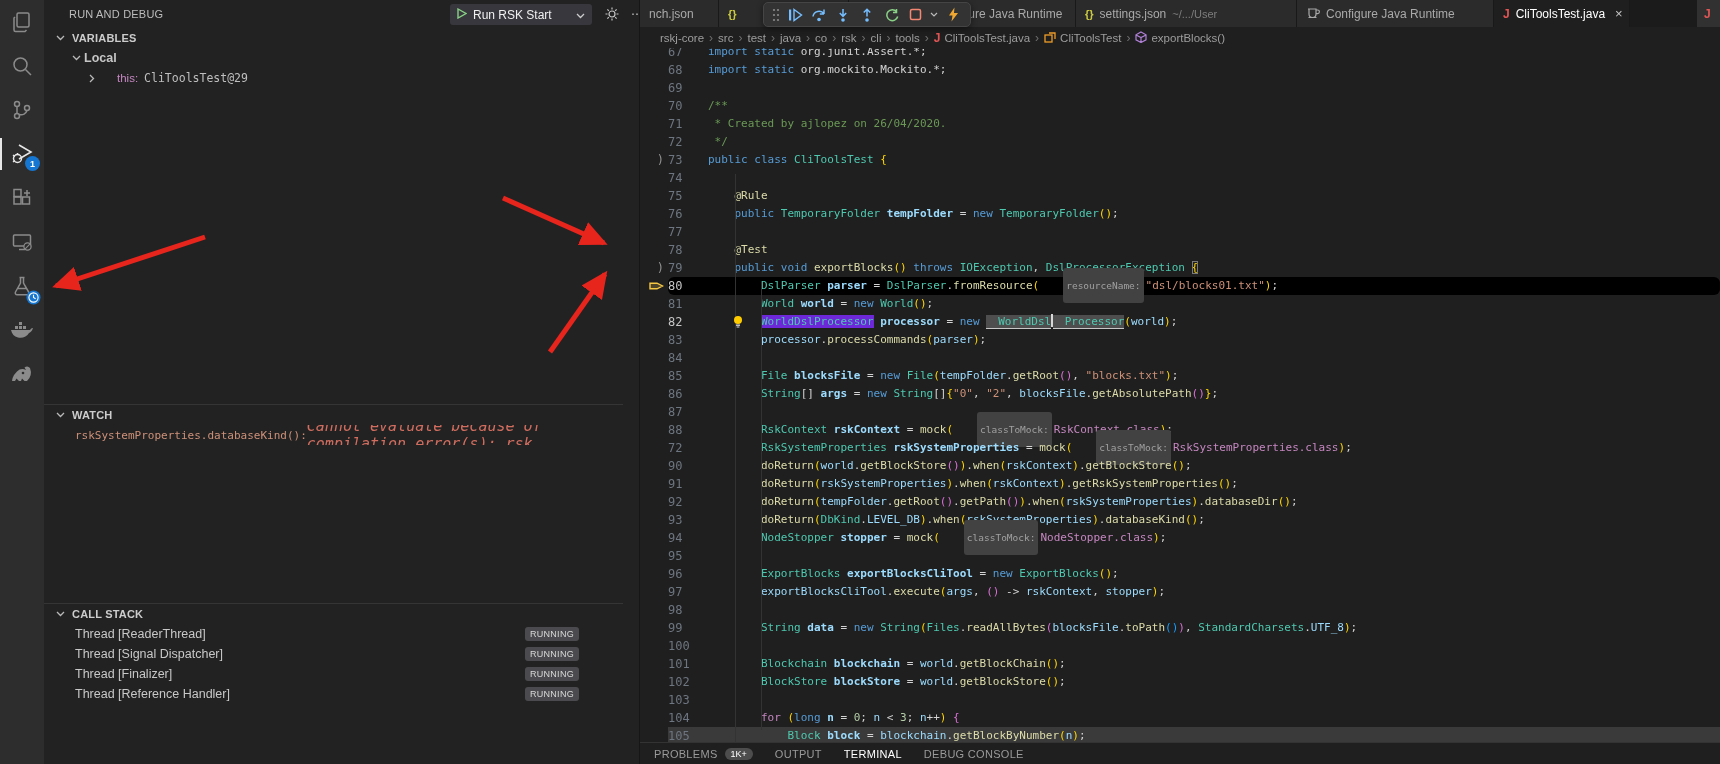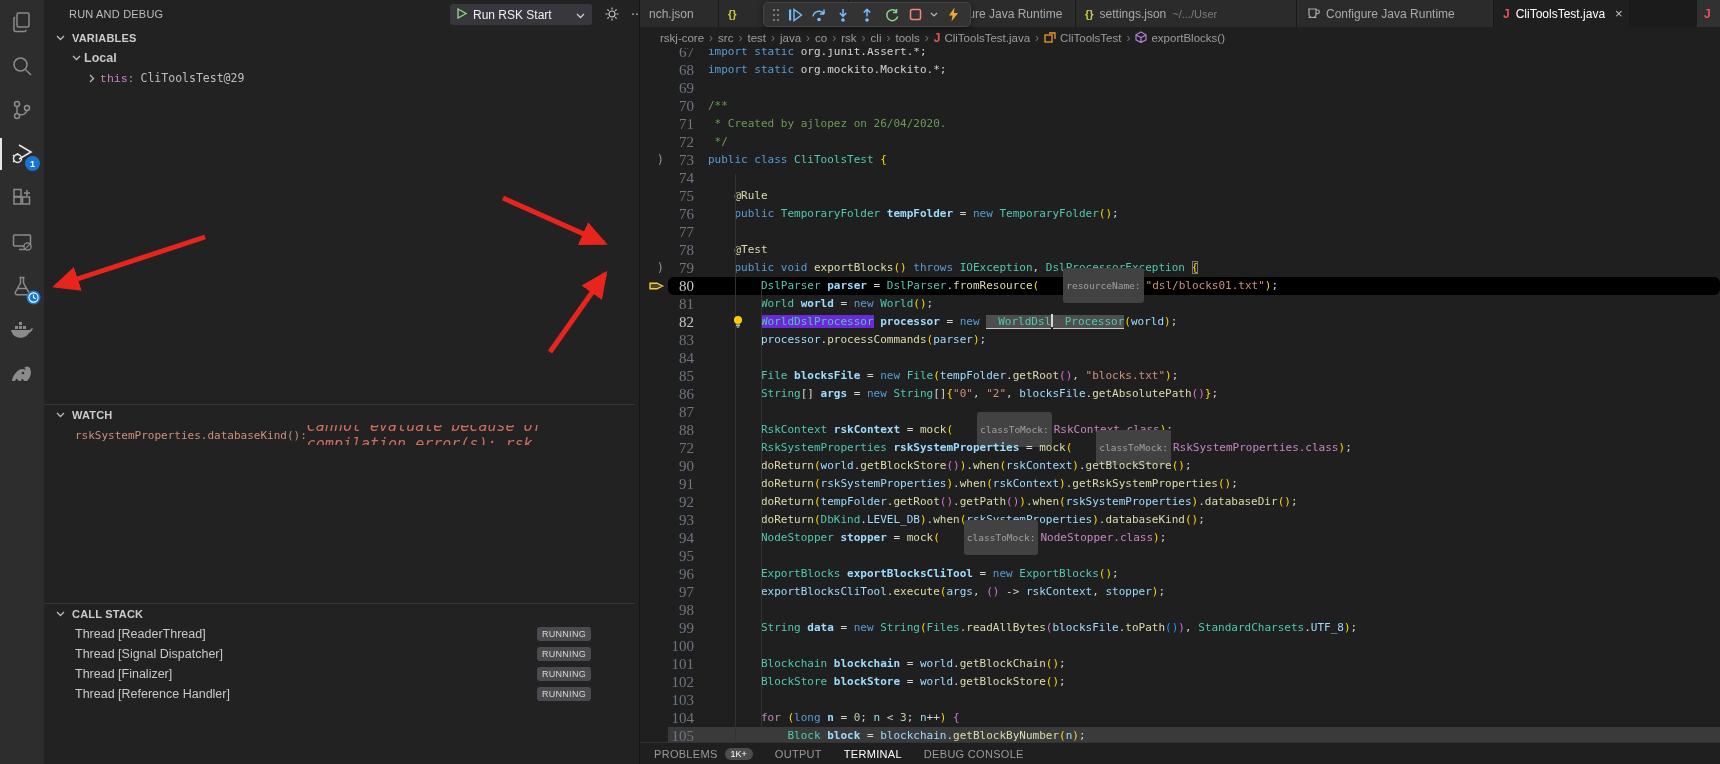--- a/index.html
+++ b/index.html
@@ -20,23 +20,23 @@
   
   #sidebar { position:absolute; left:44px; top:0; width:596px; height:764px; background:#222223; border-right:1px solid #161616; }
   .side-title { position:absolute; left:0; top:0; right:0; height:28px; display:flex; align-items:center; }
   .side-title-label { margin-left:25px; font-size:11px; color:#bdbdbd; letter-spacing:.2px; }
   .run-btn { position:absolute; left:406px; top:4px; width:142px; height:21px; background:#37373d; border-radius:3px;
     display:flex; align-items:center; padding:0 7px; gap:6px; }
   .run-btn .lbl { color:#f0f0f0; font-size:12px; flex:1; }
   .icon-btn { position:absolute; top:5px; width:18px; height:18px; display:flex; align-items:center; justify-content:center; color:#c5c5c5; }
   .sec-header { display:flex; align-items:center; gap:4px; height:20px; padding-left:8px;
     font-size:11px; font-weight:bold; color:#cccccc; letter-spacing:.2px; }
-  .sec { position:absolute; left:0; right:4px; border-top:1px solid #353536; }
+  .sec { position:absolute; left:0; right:16px; border-top:1px solid #353536; }
   .tree-row { display:flex; align-items:center; height:20px; font-size:12.5px; color:#c5c5c5; }
-  .kw-this { color:#c586c0; font-family:Liberation Mono, monospace; font-size:11.5px; }
+  .kw-this { color:#c586c0; font-family:Liberation Sans, sans-serif; font-size:11.5px;margin-left:17px; }
   .val { color:#bfbfbf; font-family:"DejaVu Sans Mono", monospace; font-size:11.5px; }
   .watch-expr { color:#ce9178; font-family:"DejaVu Sans Mono", monospace; font-size:11px; white-space:nowrap; }
   .watch-err { color:#d16d5e; font-style:italic; font-family:"DejaVu Sans Mono", monospace; font-size:15px; }
   .thread-row { display:flex; align-items:center; height:20px; padding-left:31px; padding-right:44px; font-size:12.5px; color:#c8c8c8;gap:34px; }
   .thread-row .tlabel { flex:1; }
   .badge-running { background:#4b4b4f; color:#d8d8d8; font-size:9px; letter-spacing:.3px; padding:2px 5px; border-radius:3px; }
   .chev { display:inline-flex; width:16px; justify-content:center; color:#b9b9b9; }
   
   #editor { position:absolute; left:640px; top:0; right:0; height:764px; background:#1f1f1f; }
   #tabbar { position:absolute; left:0; top:0; right:0; height:27px; background:#1b1b1c; display:flex; }
@@ -57,21 +57,21 @@
   #breadcrumbs { position:absolute; left:0; top:27px; right:0; height:21px; display:flex; align-items:center;
     padding-left:20px; font-size:11.5px; color:#9d9d9d; gap:3px; white-space:nowrap; }
   .bc-sep { color:#6e6e6e; font-size:12px; padding:0 2px; }
   .bc-item { display:flex; align-items:center; gap:4px; }
   
   #codewrap { position:absolute; left:0; top:48px; right:0; bottom:22px; overflow:hidden; }
   #codeinner { margin-top:-5px; position:relative; }
   .crow { display:flex; height:18px; font-family:"DejaVu Sans Mono", monospace; font-size:11px; line-height:18px; }
   .glyph { width:28px; flex:none; display:flex; align-items:center; justify-content:flex-end; padding-right:4px; }
   .rowbody { flex:1; display:flex; min-width:0; }
-  .lnum { width:40px; flex:none; text-align:right; padding-right:14px; color:#6e7681; font-size:15px;font-family:Liberation Serif, serif; }
+  .lnum { width:40px; flex:none; text-align:left; padding-right:14px; color:#6e7681; font-size:12px; }
   .lnum.bright { color:#c6c6c6; }
   .codetext { white-space:pre; color:#d4d4d4; }
   .hl-exec .rowbody { background:#000000;border-radius:6px; }
   .hl-gray .rowbody { background:#3a3a3a; }
   
   .k { color:#569cd6; } .c { color:#c586c0; } .t { color:#4ec9b0; }
   .v { color:#9cdcfe; } .d { color:#9cdcfe; font-weight:bold; }
   .f { color:#dcdcaa; } .s { color:#ce9178; } .n { color:#b5cea8; }
   .m { color:#6a9955; } .a { color:#dcdcaa; } .p { color:#d4d4d4; }
   .l { color:#c586c0; }

